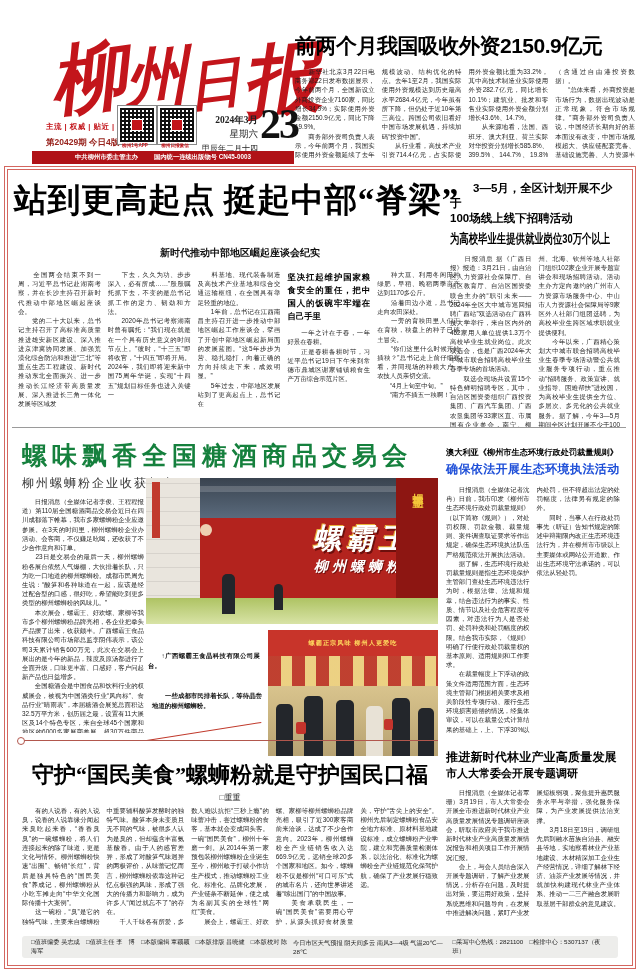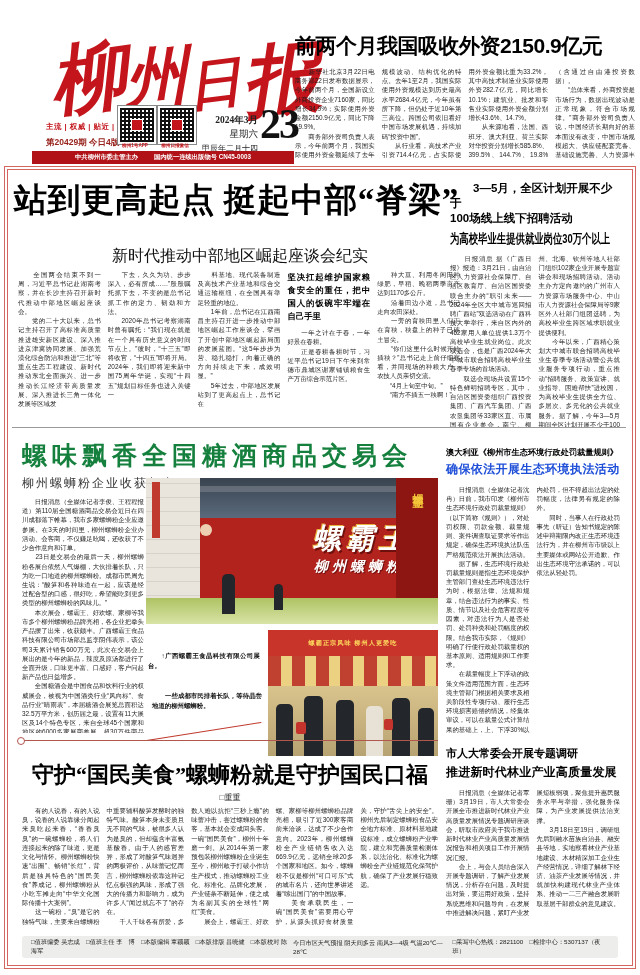--- a/index.html
+++ b/index.html
@@ -41,21 +41,21 @@
   #fdi-headline{font-size:21px;font-weight:900;color:#000;letter-spacing:-.5px;white-space:nowrap;}
   #fdi-body{margin-top:7px;height:96px;column-count:4;column-gap:7px;}
 
   
   #page-frame{position:absolute;left:4px;top:166px;width:630px;height:801px;border:1px solid #d4665f;pointer-events:none;z-index:30;}
   #page-frame::after{content:"";position:absolute;inset:2px;border:1px solid #d4665f;}
 
   
   #main-headline{left:14px;top:178px;width:452px;font-size:33px;font-weight:900;color:#000;letter-spacing:.5px;}
   #main-sub1{left:14px;top:226px;width:452px;text-align:center;font-size:16px;font-weight:bold;color:#111;}
-  #main-sub2{left:14px;top:246px;width:452px;text-align:center;font-size:16px;font-weight:normal;color:#111;}
+  #main-sub2{left:14px;top:246px;width:452px;text-align:center;font-size:10px;font-weight:bold;color:#111;}
   #main-cols{left:18px;top:270px;width:442px;height:150px;display:flex;gap:7px;}
   .mcol{flex:1;overflow:hidden;}
   .pull-quote{font-weight:bold;font-size:8.4px;line-height:1.55;text-align:justify;color:#000;margin:1px 0 5px;}
 
   
   #jobs{left:450px;top:181px;width:170px;}
   #jobs-kicker{font-size:11.5px;font-weight:bold;color:#000;line-height:1.3;white-space:pre-line;}
   #jobs-headline{margin-top:4px;font-size:13px;font-weight:900;color:#000;white-space:nowrap;transform:scaleX(.72);transform-origin:left;}
   #jobs-body{margin-top:6px;height:182px;column-count:2;column-gap:7px;}
 
@@ -259,22 +259,22 @@
 
   <div class="abs serif" id="essay-headline">守护“国民美食”螺蛳粉就是守护国民口福</div>
   <div class="abs" id="essay-byline">□重重</div>
   <div class="abs tiny" id="essay-body">　　有的人说香，有的人说臭，说香的人说靠缘分闻起来臭吃起来香，“香香臭臭”的一碗螺蛳粉，将人们连接起来的除了味道，更是文化与情怀。柳州螺蛳粉快速“出圈”、畅销“长红”，背后是独具特色的“国民美食”养成记，柳州螺蛳粉从小吃车摊走向“中华文化国际传播十大案例”。
 　　这一碗粉，“臭”是它的独特气味，主要来自螺蛳粉中重要辅料酸笋发酵时的独特气味。酸笋本身未变质且无不同的气味，被很多人认为是臭的，但却蕴含丰富氨基酸香。由于人的感官差异，形成了对酸笋气味迥异的两极评价，从味蕾记忆而言，柳州螺蛳粉依靠这种记忆点极强的风味，形成了强大的传播力和影响力，成为许多人“闻过就忘不了”的存在。
 　　千人千味各有所爱，多数人难以抗拒“三秒上瘾”的味蕾冲击，尝过螺蛳粉的食客，基本就会变成回头客。一碗“国民美食”，柳州十年磨一剑。从2014年第一家预包装柳州螺蛳粉企业诞生至今，柳州敢于打破小作坊生产模式，推动螺蛳粉工业化、标准化、品牌化发展，产业链条不断延伸，使之成为名副其实的全球性“网红”美食。
 　　展会上，螺霸王、好欢螺、家柳等柳州螺蛳粉品牌亮相，吸引了近300家客商前来洽谈，达成了不少合作意向。2023年，柳州螺蛳粉全产业链销售收入达669.9亿元，远销全球20多个国家和地区。如今，螺蛳粉不仅是柳州“可口可乐”式的城市名片，还向世界讲述着“嗦出国门”的中国故事。
 　　美食承载民生，一碗“国民美食”需要用心守护，从源头抓好食材质量关，守护“舌尖上的安全”。柳州先后制定螺蛳粉食品安全地方标准、原材料基地建设标准，成立螺蛳粉产业学院，建立和完善质量检测体系，以法治化、标准化为螺蛳粉全产业链规范化保驾护航，确保了产业发展行稳致远。</div>
 
   <div class="abs" id="forestry">
+    <div id="forestry-headline">推进新时代林业产业高质量发展</div>
     <div id="forestry-kicker">市人大常委会开展专题调研</div>
-    <div id="forestry-headline">推进新时代林业产业高质量发展</div>
     <div class="tiny" id="forestry-body">　　日报消息（全媒体记者覃珊）3月19日，市人大常委会开展全市推进新时代林业产业高质量发展情况专题调研座谈会，听取市政府关于我市推进新时代林业产业高质量发展情况报告和相关项目工作开展情况汇报。
 　　会上，与会人员结合深入开展专题调研，了解产业发展情况，分析存在问题，及时提出对策，要运用好政策，坚持系统思维和问题导向，在发展中推进解决问题，紧盯产业发展短板弱项，聚焦提升惠民服务水平与举措，强化服务保障，为产业发展提供法治支撑。
 　　3月18日至19日，调研组先后到融水苗族自治县、融安县等地，实地察看林业产业基地建设、木材精深加工企业生产经营情况，详细了解林下经济、油茶产业发展等情况，并就加快构建现代林业产业体系、推动一二三产融合发展听取基层干部群众的意见建议。</div>
   </div>
 
   <div class="abs" id="footer-bar">
     <span>□值班编委 吴志成　□值班主任 李　博　□本版编辑 覃颖颖　□本版排版 吕晓健　□本版校对 陈海军</span>
     <span>今日市区天气预报 阴天间多云 南风3—4级 气温20℃—28℃</span>
     <span>□采写中心热线：2821100　□检排中心：5307137（夜班）</span>
   </div>

